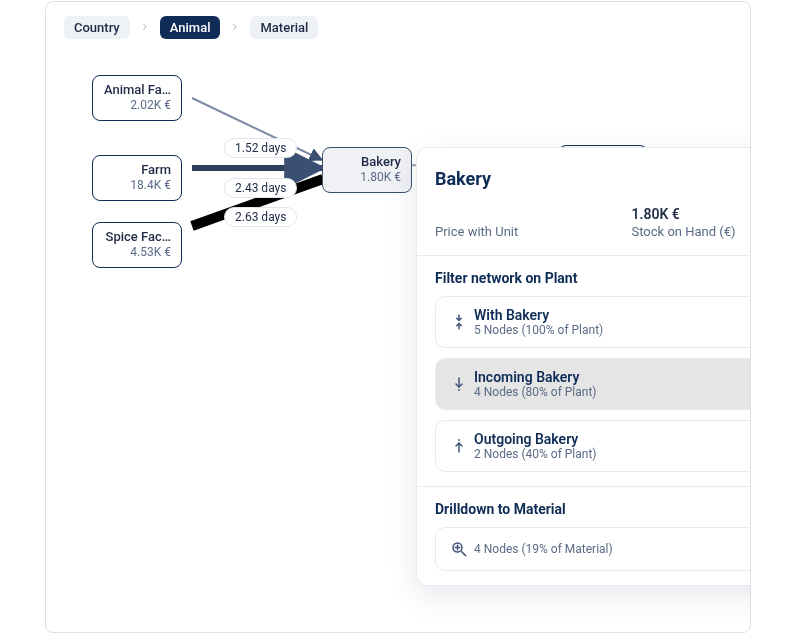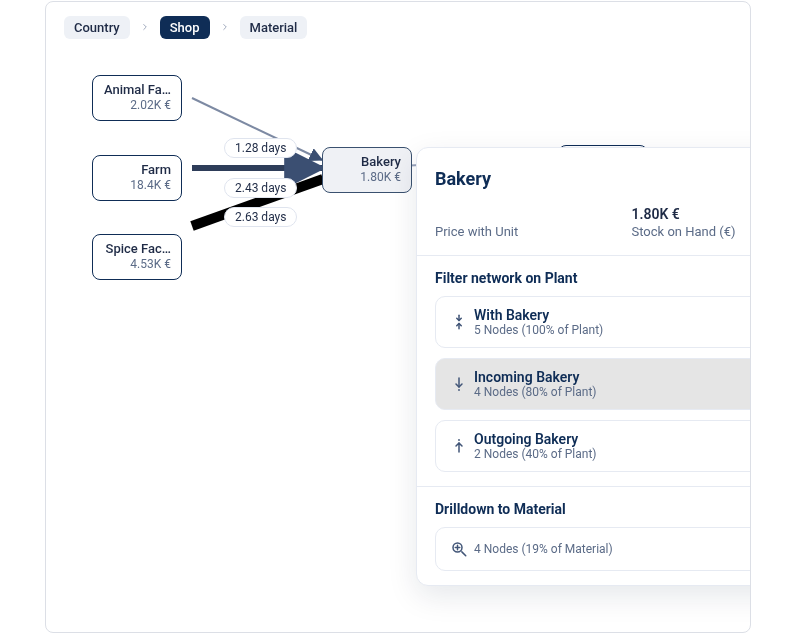--- a/index.html
+++ b/index.html
@@ -78,21 +78,21 @@
 
 <div class="frame">
 
   <div class="crumbs">
     <span class="crumb">Country</span>
     <span class="crumb-sep">
       <svg width="10" height="10" viewBox="0 0 24 24" fill="none">
           <path d="M9 6l6 6-6 6" stroke="#8e99b0" stroke-width="2" stroke-linecap="round" stroke-linejoin="round"></path>
         </svg>
     </span>
-    <span class="crumb active">Shop</span>
+    <span class="crumb active">Animal</span>
     <span class="crumb-sep">
       <svg width="10" height="10" viewBox="0 0 24 24" fill="none">
           <path d="M9 6l6 6-6 6" stroke="#8e99b0" stroke-width="2" stroke-linecap="round" stroke-linejoin="round"></path>
         </svg>
     </span>
     <span class="crumb">Material</span>
   </div>
 
   <div class="canvas">
 
@@ -115,35 +115,35 @@
     <div class="node" style="left:28px;top:13px">
       <div class="nm">Animal Fa…</div>
       <div class="val">2.02K €</div>
     </div>
 
     <div class="node" style="left:28px;top:93px">
       <div class="nm">Farm</div>
       <div class="val">18.4K €</div>
     </div>
 
-    <div class="node" style="left:28px;top:172px">
+    <div class="node" style="left:28px;top:160px">
       <div class="nm">Spice Fac…</div>
       <div class="val">4.53K €</div>
     </div>
 
     <div class="node selected" style="left:258px;top:85px">
       <div class="nm">Bakery</div>
       <div class="val">1.80K €</div>
     </div>
 
     <div class="node" style="left:494px;top:83px;padding-bottom:6px">
       <div class="nm" style="max-width:100px">Cake Shop</div>
     </div>
 
-    <div class="pill" style="left:160px;top:76px">1.28 days</div>
+    <div class="pill" style="left:160px;top:76px">1.52 days</div>
     <div class="pill" style="left:160px;top:116px">2.43 days</div>
     <div class="pill" style="left:160px;top:145px">2.63 days</div>
   </div>
 
   <div class="panel">
     <div class="panel-hd">
       <div class="panel-title">Bakery</div>
       <button class="icon-btn" aria-label="Close">
         <span>
           <svg width="14" height="14" viewBox="0 0 24 24" fill="none">

